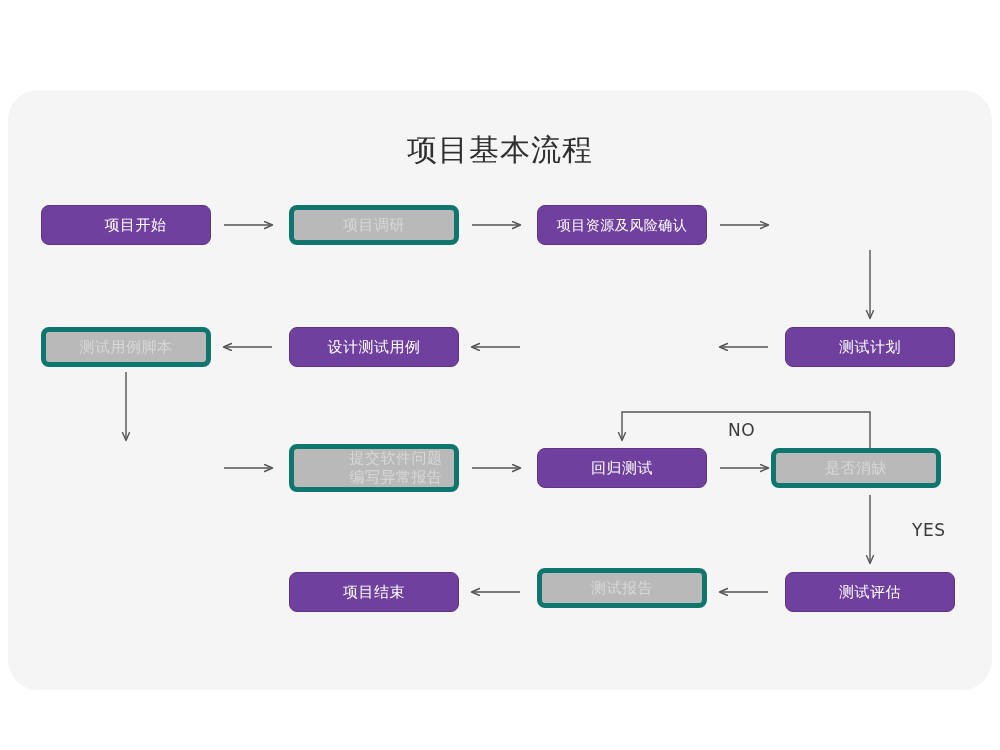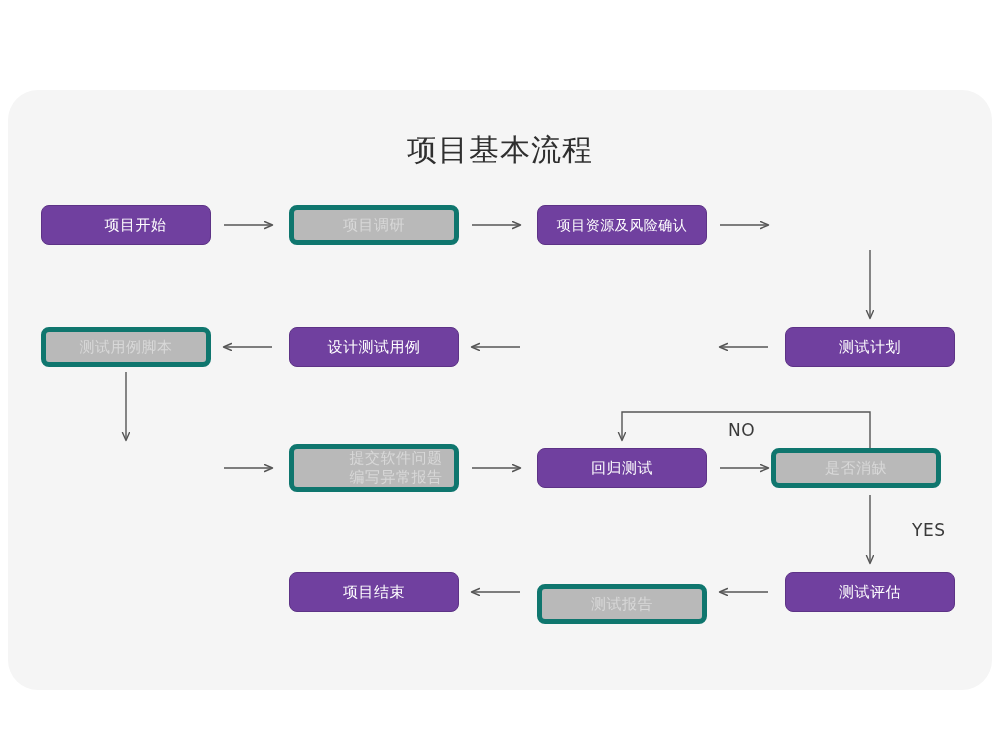--- a/index.html
+++ b/index.html
@@ -164,19 +164,19 @@
   <div class="node gray" style="left:41px; top:327px;">测试用例脚本</div>
   <div class="node purple" style="left:289px; top:327px;">设计测试用例</div>
   <div class="node purple" style="left:785px; top:327px;">测试计划</div>
 
   <div class="node gray tall" style="left:289px; top:444px;">提交软件问题
 编写异常报告</div>
   <div class="node purple" style="left:537px; top:448px;">回归测试</div>
   <div class="node gray" style="left:771px; top:448px;font-family:Liberation Serif, serif;">是否消缺</div>
 
   <div class="node purple" style="left:289px; top:572px;text-align:center;">项目结束</div>
-  <div class="node gray" style="left:537px; top:584px;text-align:right;">测试报告</div>
+  <div class="node gray" style="left:537px; top:568px;text-align:right;">测试报告</div>
   <div class="node purple" style="left:785px; top:572px;">测试评估</div>
 
   <div class="lbl" style="left:728px; top:420px;">NO</div>
   <div class="lbl" style="left:876px; top:520px;margin-left:36px;">YES</div>
 
 </div>
 
 </body></html>

